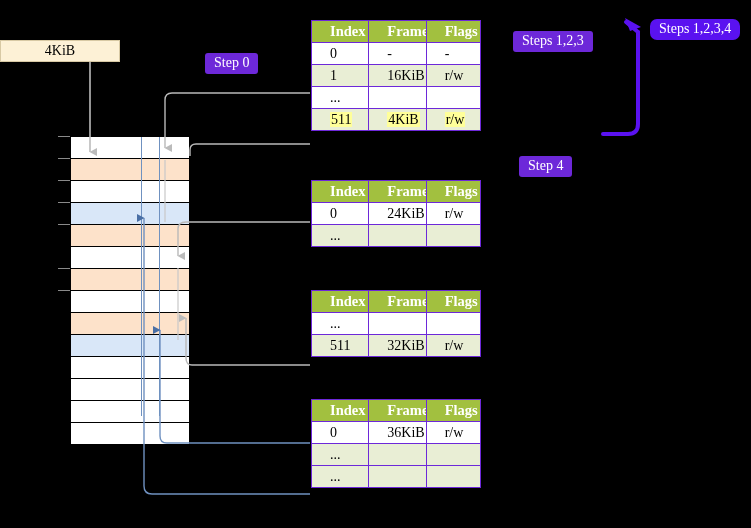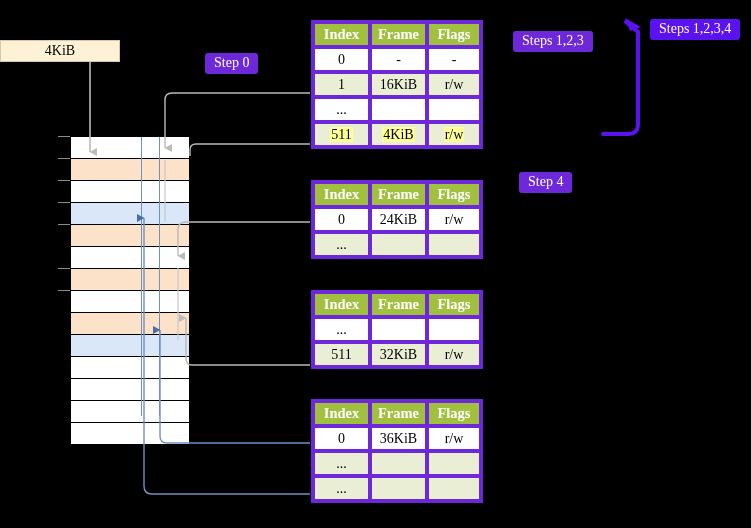--- a/index.html
+++ b/index.html
@@ -20,23 +20,23 @@
   .ptable {
     position: absolute;
     border-collapse: collapse;
     background: #ffffff;
     font-family: "Liberation Serif", serif;
     font-size: 14px;
     color: #000000;
     table-layout: fixed;
   }
   .ptable th, .ptable td {
-    border: 4px solid #6d28d9;
-    padding: 2px 6px;
-    text-align: center;
+    border: 1px solid #6d28d9;
+    padding: 2px 18px;
+    text-align: left;
     height: 19px;
     box-sizing: border-box;
     line-height: 17px;
     overflow: hidden;
     white-space: nowrap;
   }
   .ptable th {
     background: #a2c03f;
     color: #ffffff;
     font-weight: bold;
@@ -136,29 +136,29 @@
 <div id="stage">
 
   <div id="kib-box">
     <span>4KiB</span>
   </div>
 
   <div class="badge badge-red" style="left:205px; top:41px;">
     <span>Step 0</span>
   </div>
 
-  <div class="badge badge-red" style="left:519px; top:160px;">
+  <div class="badge badge-red" style="left:519px; top:144px;">
     <span>Step 4</span>
   </div>
 
   <div class="badge badge-red" style="left:513px; top:19px;">
     <span>Steps 1,2,3</span>
   </div>
 
-  <div class="badge badge-blue" style="left:650px; top:19px;">
+  <div class="badge badge-blue" style="left:650px; top:19px;border-radius:7px;">
     <span>Steps 1,2,3,4</span>
   </div>
 
   <div id="memblock">
       <div class="memrow white" style="top: 0px;"></div>
       <div class="memrow peach" style="top: 22px;"></div>
       <div class="memrow white" style="top: 44px;"></div>
       <div class="memrow blue" style="top: 66px;"></div>
       <div class="memrow peach" style="top: 88px;"></div>
       <div class="memrow white" style="top: 110px;"></div>

